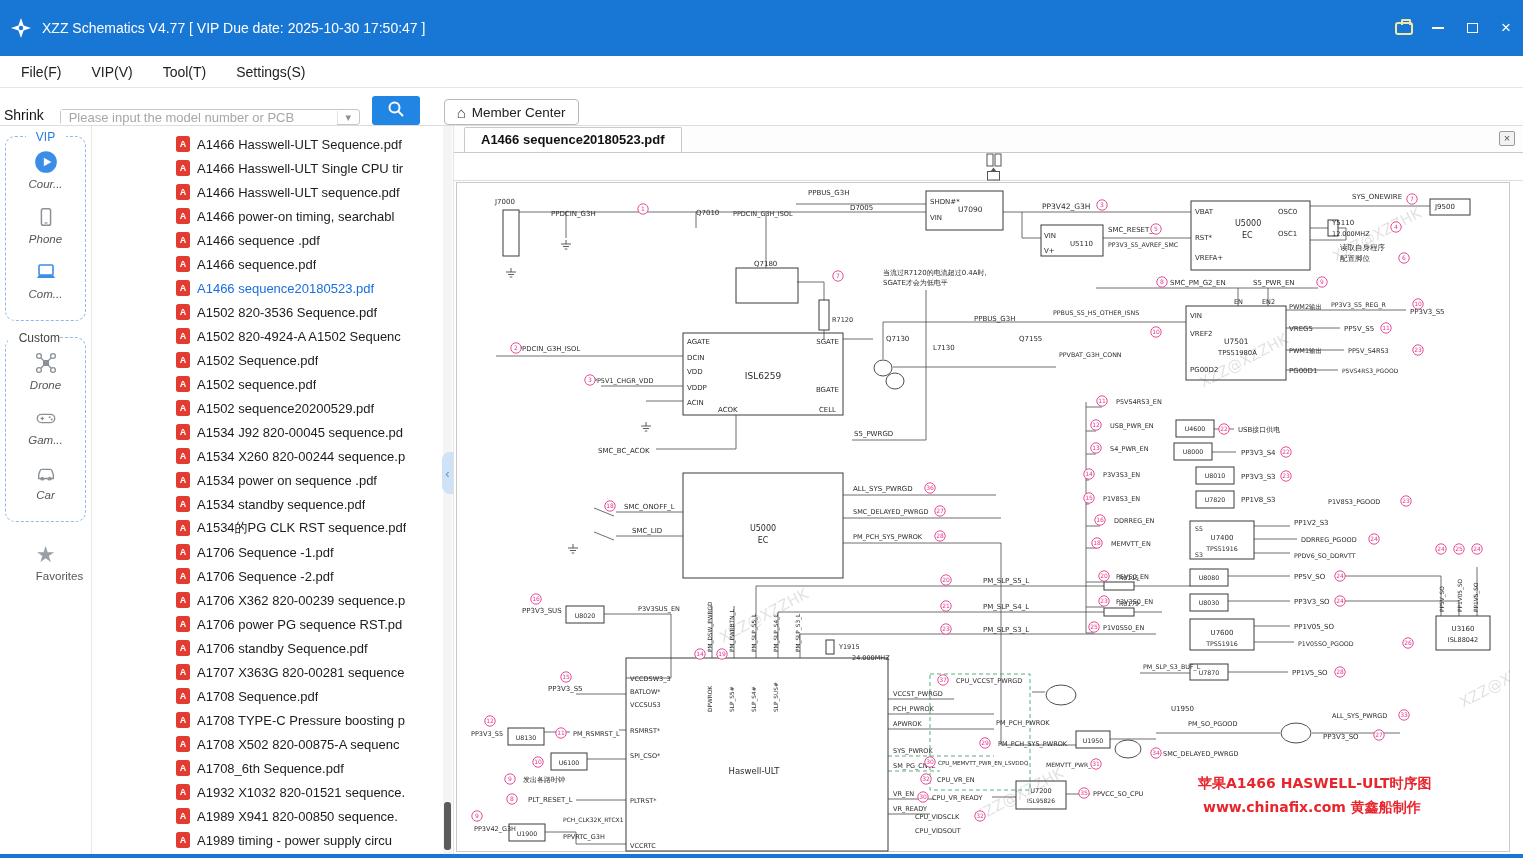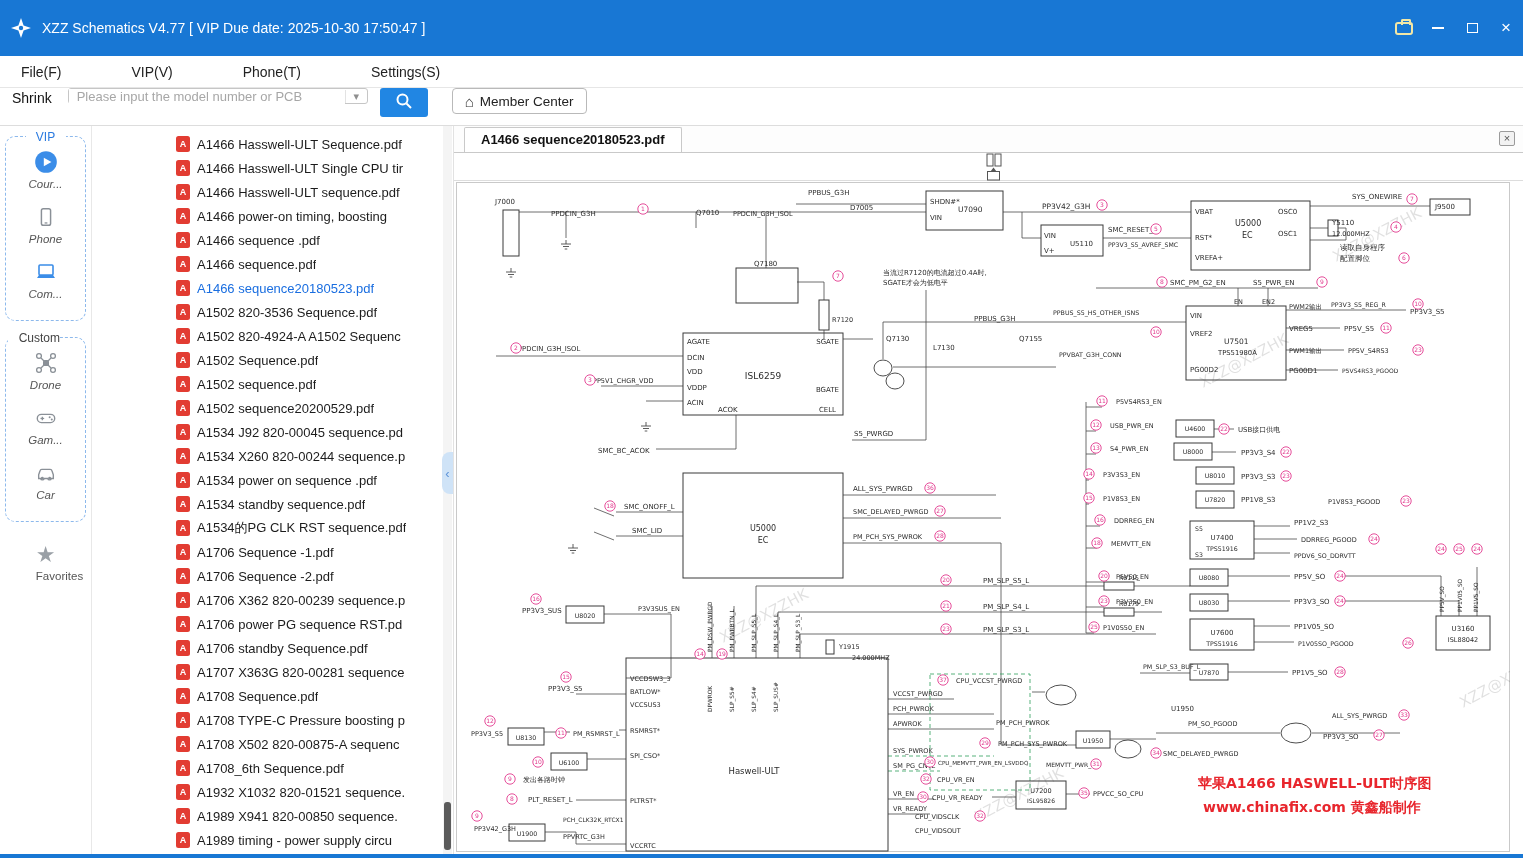--- a/index.html
+++ b/index.html
@@ -12,25 +12,25 @@
   .title-text { font-size:14px; }
   .tb-right { margin-left:auto; display:flex; align-items:center; height:100%; }
   .tb-tool { width:34px; height:100%; display:flex; align-items:center; justify-content:center; cursor:pointer; }
   .briefcase { width:18px; height:13px; border:2px solid #f2e7a6; border-radius:3px; position:relative; }
   .briefcase:before { content:""; position:absolute; left:4px; top:-5px; width:6px; height:4px; border:2px solid #f2e7a6; border-bottom:none; border-radius:2px 2px 0 0; }
   .tb-btn { width:34px; height:100%; display:flex; align-items:center; justify-content:center; font-size:17px; cursor:pointer; }
   .min-glyph { width:12px; height:0; border-top:2px solid #fff; display:block; }
   .max-glyph { width:11px; height:10px; border:1.5px solid #fff; display:block; }
 
   
-  .menubar { height:32px; display:flex; align-items:center; border-bottom:1px solid #e6e6e6; padding-left:6px;gap:40px; }
+  .menubar { height:32px; display:flex; align-items:center; border-bottom:1px solid #e6e6e6; padding-left:6px; }
   .menu-item { padding:0 15px; font-size:14px; height:100%; display:flex; align-items:center; cursor:default; }
 
   
-  .toolbar { height:38px; display:flex; align-items:flex-start; border-bottom:1px solid #ddd; padding-left:8px; gap:12px; }
+  .toolbar { height:38px; display:flex; align-items:flex-end; border-bottom:1px solid #ddd; padding-left:0; gap:12px; }
   .shrink { font-size:14px; color:#111; padding:2px 4px; cursor:pointer; }
   .searchbox { width:300px; height:16px; border:1px solid #c6c6c6; border-radius:3px; display:flex; align-items:center; background:#fff; }
   .searchbox input { flex:1; border:none; outline:none; font-size:13px; padding:0 8px; color:#333; font-family:"Liberation Sans",sans-serif; }
   .searchbox input::placeholder { color:#a7a7a7; }
   .sb-caret { width:22px; text-align:center; color:#8f8f8f; font-size:11px; border-left:1px solid #e3e3e3; cursor:pointer; }
   .searchbtn { width:48px; height:29px; background:#2186e3; border:none; border-radius:3px; display:flex; align-items:center; justify-content:center; cursor:pointer; }
   .member { margin-left:12px; height:26px; border:1px solid #b9b9b9; border-radius:4px; display:flex; align-items:center; gap:6px; padding:0 12px; font-size:13.5px; color:#222; cursor:pointer; background:#fff; }
   .member .home-g { font-size:15px; color:#333; }
 
   
@@ -101,21 +101,21 @@
       </div>
     <div class="tb-btn">
         <span>×</span>
       </div>
   </div>
 </div>
 
 <div class="menubar">
     <div class="menu-item">File(F)</div>
     <div class="menu-item">VIP(V)</div>
-    <div class="menu-item">Phone(T)</div>
+    <div class="menu-item">Tool(T)</div>
     <div class="menu-item">Settings(S)</div>
   </div>
 
 <div class="toolbar">
   <div class="shrink">Shrink</div>
   <div class="searchbox">
     <input placeholder="Please input the model number or PCB" style="">
     <span class="sb-caret">▾</span>
   </div>
   <button class="searchbtn">
@@ -221,21 +221,21 @@
         <div class="file-row">
           <span class="pdf-ic">A</span>
           <span class="file-name">A1466 Hasswell-ULT Single CPU tir</span>
         </div>
         <div class="file-row">
           <span class="pdf-ic">A</span>
           <span class="file-name">A1466 Hasswell-ULT sequence.pdf</span>
         </div>
         <div class="file-row">
           <span class="pdf-ic">A</span>
-          <span class="file-name">A1466 power-on timing, boosting</span>
+          <span class="file-name">A1466 power-on timing, searchabl</span>
         </div>
         <div class="file-row">
           <span class="pdf-ic">A</span>
           <span class="file-name">A1466 sequence .pdf</span>
         </div>
         <div class="file-row">
           <span class="pdf-ic">A</span>
           <span class="file-name">A1466 sequence.pdf</span>
         </div>
         <div class="file-row selected">

